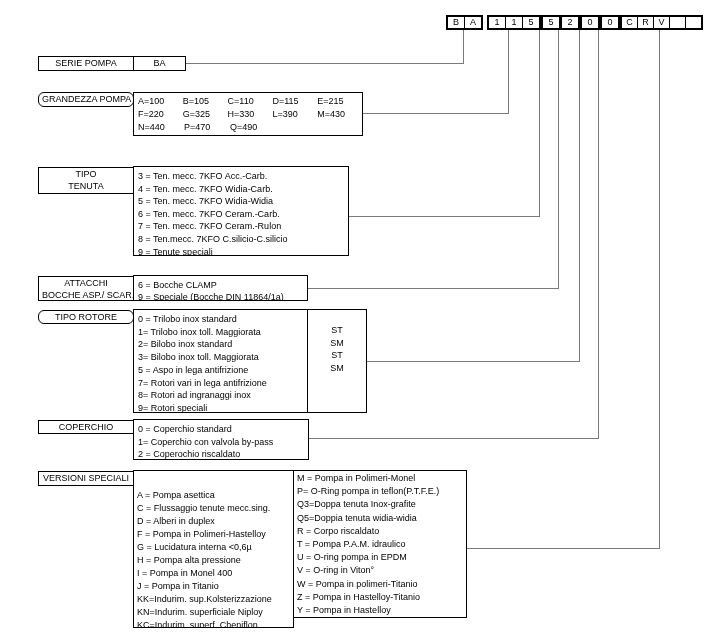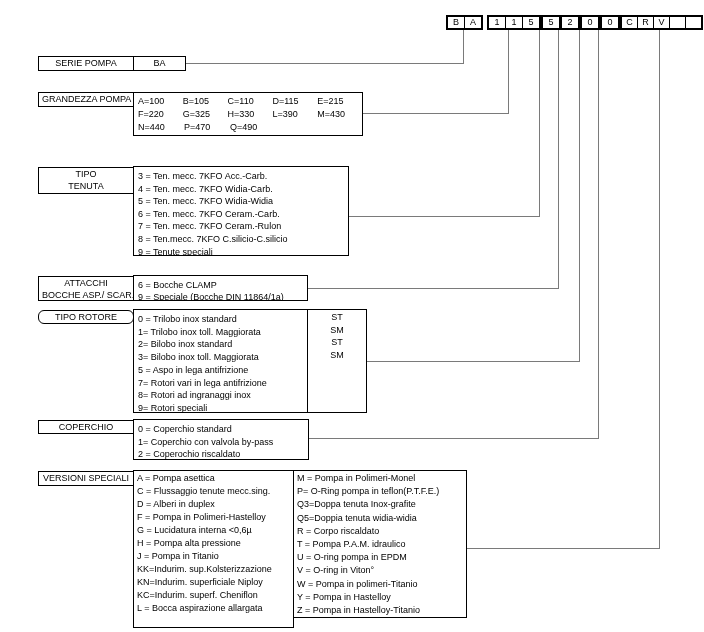--- a/index.html
+++ b/index.html
@@ -88,21 +88,21 @@
 
   <div class="vline" style="left:598px;top:30px;height:408px;"></div>
   <div class="hline" style="left:308px;top:438px;width:291px;"></div>
 
   <div class="vline" style="left:659px;top:30px;height:518px;"></div>
   <div class="hline" style="left:466px;top:548px;width:194px;"></div>
 
   <div class="box lbl" style="left:38px;top:56px;width:96px;height:15px;">SERIE POMPA</div>
   <div class="box center" style="left:133px;top:56px;width:53px;height:15px;line-height:13px;">BA</div>
 
-  <div class="box lbl" style="left:38px;top:92px;width:96px;height:15px;">GRANDEZZA POMPA</div>
+  <div class="box lbl" style="left:38px;top:92px;width:96px;height:15px;border-radius:6px;">GRANDEZZA POMPA</div>
   <div class="box" style="left:133px;top:92px;width:230px;height:44px;padding:2px 0 0 4px;">
     <div class="gridrow">
       <span>A=100</span>
       <span>B=105</span>
       <span>C=110</span>
       <span>D=115</span>
       <span>E=215</span>
     </div>
     <div class="gridrow">
       <span>F=220</span>
@@ -145,55 +145,56 @@
   <div class="box rows lh127" style="left:133px;top:309px;width:175px;height:104px;">
     <div class="r">0 = Trilobo inox standard</div>
     <div class="r">1= Trilobo inox toll. Maggiorata</div>
     <div class="r">2= Bilobo inox standard</div>
     <div class="r">3= Bilobo inox toll. Maggiorata</div>
     <div class="r">5 = Aspo in lega antifrizione</div>
     <div class="r">7= Rotori vari in lega antifrizione</div>
     <div class="r">8= Rotori ad ingranaggi inox</div>
     <div class="r">9= Rotori speciali</div>
   </div>
-  <div class="box tagcol" style="left:307px;top:309px;width:60px;height:104px;padding-top:1px;">
+  <div class="box tagcol" style="left:307px;top:309px;width:60px;height:104px;padding-top:14px;">
     <div class="r">ST</div>
     <div class="r">SM</div>
     <div class="r">ST</div>
     <div class="r">SM</div>
   </div>
 
   <div class="box lbl" style="left:38px;top:420px;width:96px;height:14px;">COPERCHIO</div>
   <div class="box rows lh127" style="left:133px;top:419px;width:176px;height:41px;">
     <div class="r">0 = Coperchio standard</div>
     <div class="r">1= Coperchio con valvola by-pass</div>
     <div class="r">2 = Coperochio riscaldato</div>
   </div>
 
   <div class="box lbl" style="left:38px;top:471px;width:96px;height:15px;">VERSIONI SPECIALI</div>
-  <div class="box lh13" style="left:133px;top:470px;width:161px;height:158px;padding:1px 0 0 3px;">
+  <div class="box lh13" style="left:133px;top:470px;width:161px;height:158px;padding:18px 0 0 3px;">
     <div class="r">A = Pompa asettica</div>
     <div class="r">C = Flussaggio tenute mecc.sing.</div>
     <div class="r">D = Alberi in duplex</div>
     <div class="r">F = Pompa in Polimeri-Hastelloy</div>
     <div class="r">G = Lucidatura interna &lt;0,6µ</div>
     <div class="r">H = Pompa alta pressione</div>
+    <div class="r">I = Pompa in Monel 400</div>
     <div class="r">J = Pompa in Titanio</div>
     <div class="r">KK=Indurim. sup.Kolsterizzazione</div>
     <div class="r">KN=Indurim. superficiale Niploy</div>
     <div class="r">KC=Indurim. superf. Cheniflon</div>
     <div class="r">L = Bocca aspirazione allargata</div>
   </div>
   <div class="box lh132" style="left:293px;top:470px;width:174px;height:148px;padding:1px 0 13px 3px;">
     <div class="r">M = Pompa in Polimeri-Monel</div>
     <div class="r">P= O-Ring pompa in teflon(P.T.F.E.)</div>
     <div class="r">Q3=Doppa tenuta Inox-grafite</div>
     <div class="r">Q5=Doppia tenuta widia-widia</div>
     <div class="r">R = Corpo riscaldato</div>
     <div class="r">T = Pompa P.A.M. idraulico</div>
     <div class="r">U = O-ring pompa in EPDM</div>
     <div class="r">V = O-ring in Viton°</div>
     <div class="r">W = Pompa in polimeri-Titanio</div>
+    <div class="r">Z = Pompa in Hastelloy-Titanio</div>
     <div class="r">Y = Pompa in Hastelloy</div>
-    <div class="r">Z = Pompa in Hastelloy-Titanio</div>
   </div>
 
 </div>
 
 </body></html>

